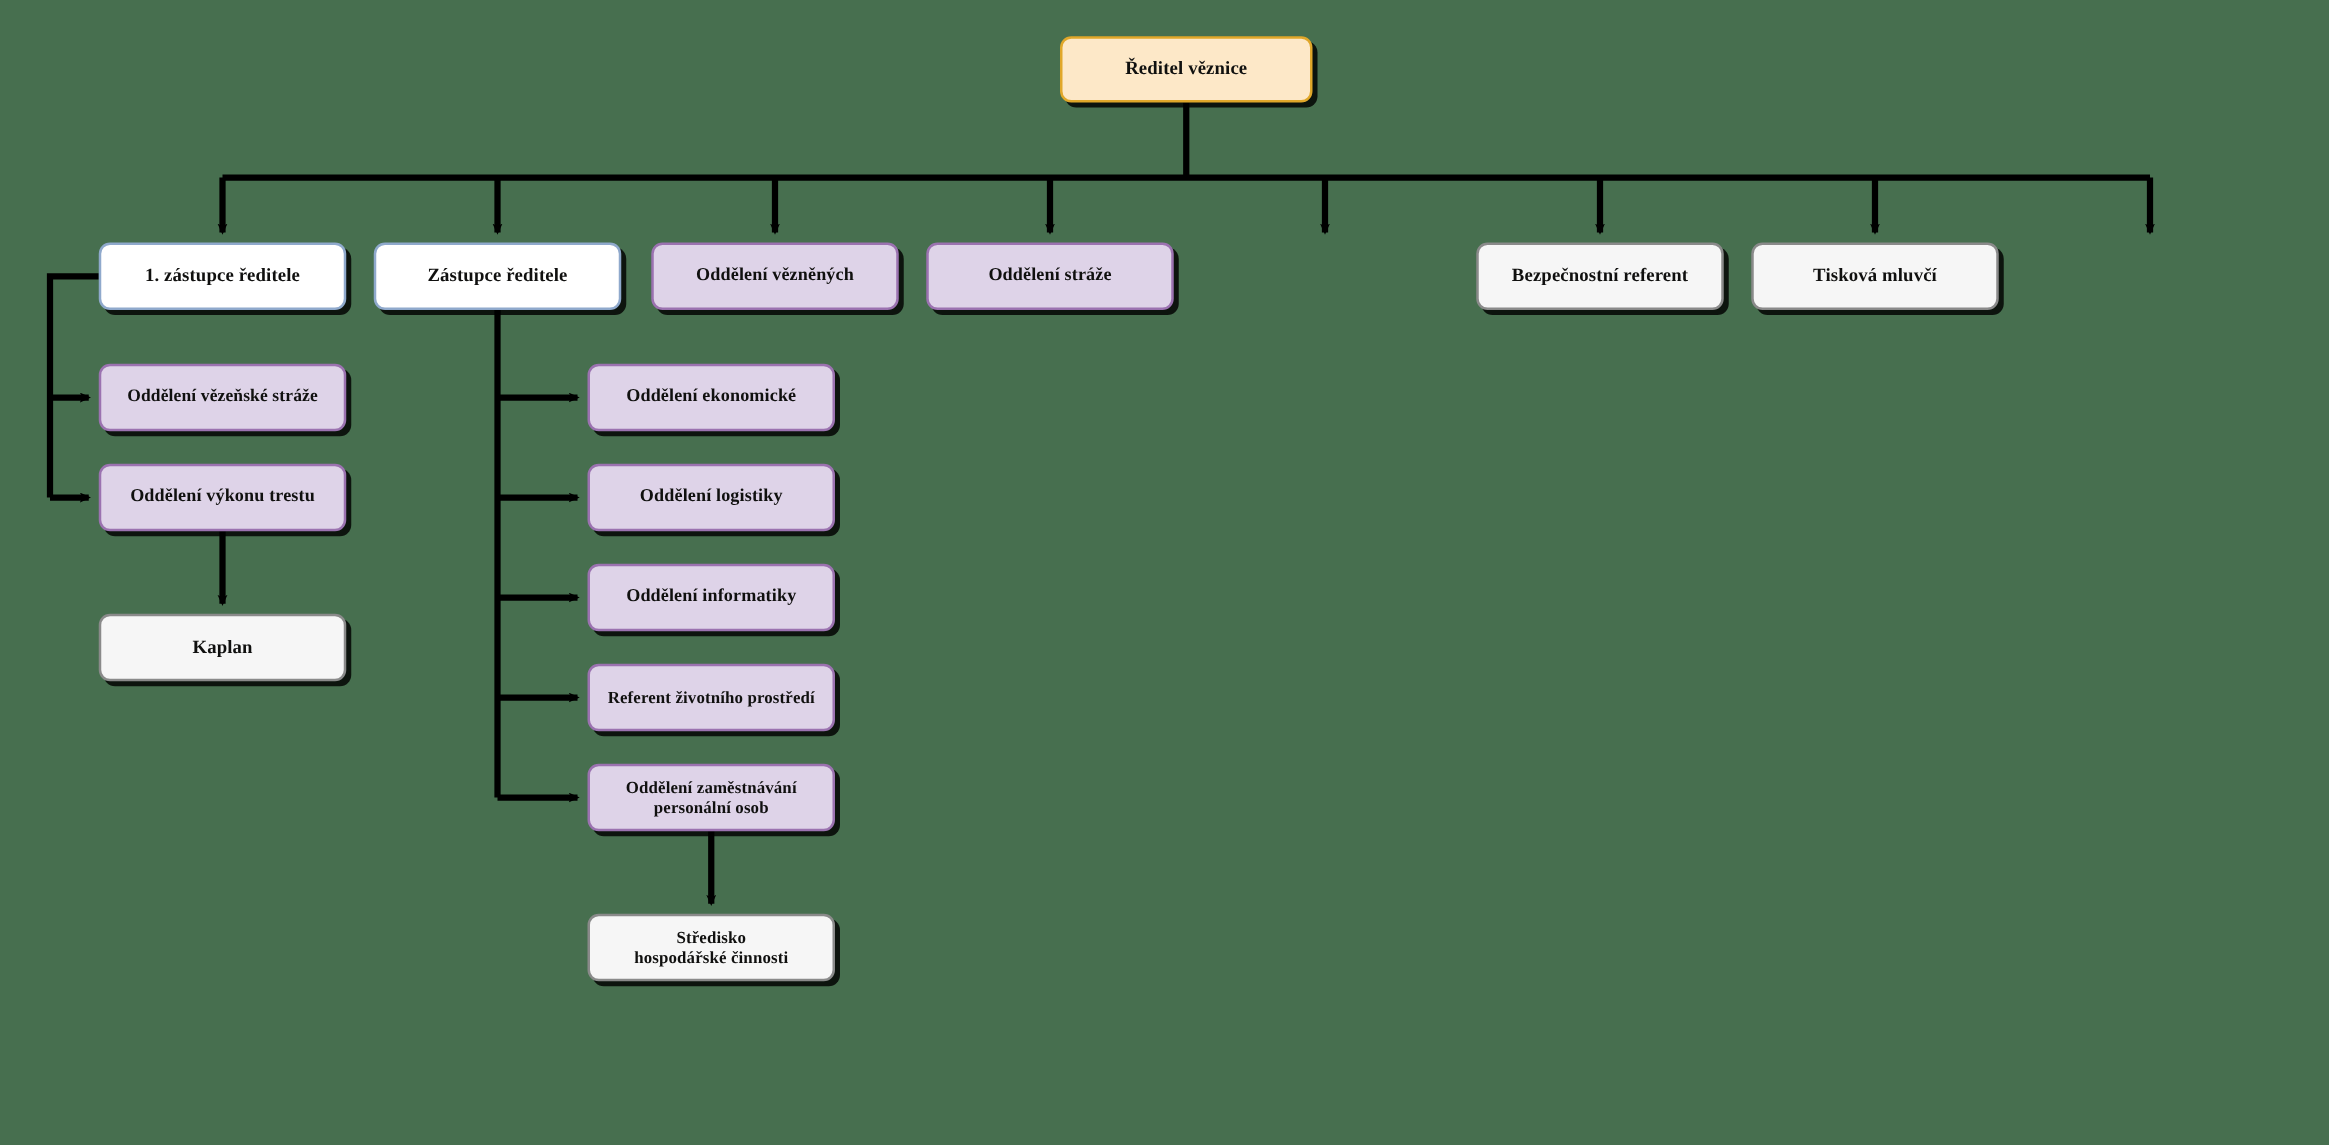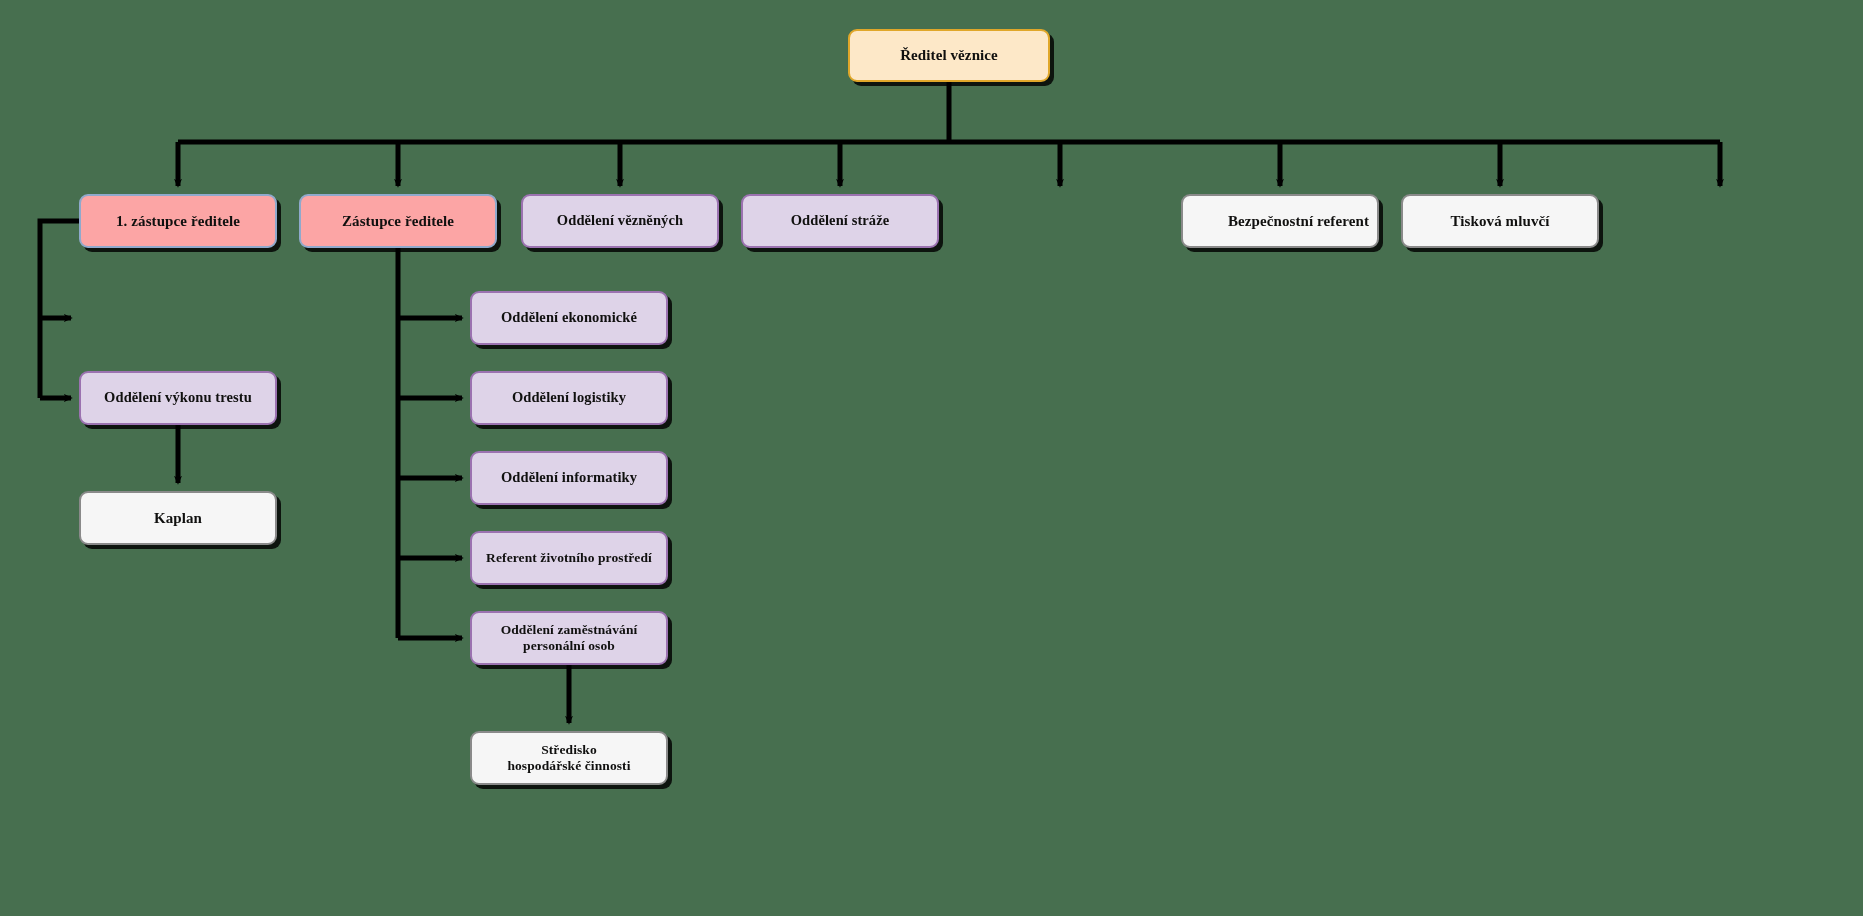--- a/index.html
+++ b/index.html
@@ -43,21 +43,21 @@
     display: block;
     padding: 0 8px;
     white-space: pre-line;
   }
   .n-root {
     background: #fde8c8;
     border: 2px solid #e0a72a;
     font-size: 15px;
   }
   .n-blue {
-    background: #fca5a5;
+    background: #ffffff;
     border: 2px solid #8fa9cc;
     font-size: 15px;
   }
   .n-purple {
     background: #ded3e8;
     border: 2px solid #9b72b0;
     font-size: 14.5px;
   }
   .n-white {
     background: #f6f6f6;
@@ -121,29 +121,32 @@
 
   <div class="node n-purple" style="left:521px; top:194px; width:198px; height:54px;">
     <span class="lbl">Oddělení vězněných</span>
   </div>
 
   <div class="node n-purple" style="left:741px; top:194px; width:198px; height:54px;">
     <span class="lbl">Oddělení stráže</span>
   </div>
 
 
-  <div class="node n-white" style="left:1181px; top:194px; width:198px; height:54px;justify-content:flex-end;">
+  <div class="node n-white" style="left:1181px; top:194px; width:198px; height:54px;">
     <span class="lbl">Bezpečnostní referent</span>
   </div>
 
   <div class="node n-white" style="left:1401px; top:194px; width:198px; height:54px;">
     <span class="lbl">Tisková mluvčí</span>
   </div>
 
 
+  <div class="node n-purple" style="left:79px; top:291px; width:198px; height:54px; font-size:14px;">
+    <span class="lbl">Oddělení vězeňské stráže</span>
+  </div>
 
   <div class="node n-purple" style="left:79px; top:371px; width:198px; height:54px;">
     <span class="lbl">Oddělení výkonu trestu</span>
   </div>
 
   <div class="node n-white" style="left:79px; top:491px; width:198px; height:54px;">
     <span class="lbl">Kaplan</span>
   </div>
 
   <div class="node n-purple" style="left:470px; top:291px; width:198px; height:54px;">

